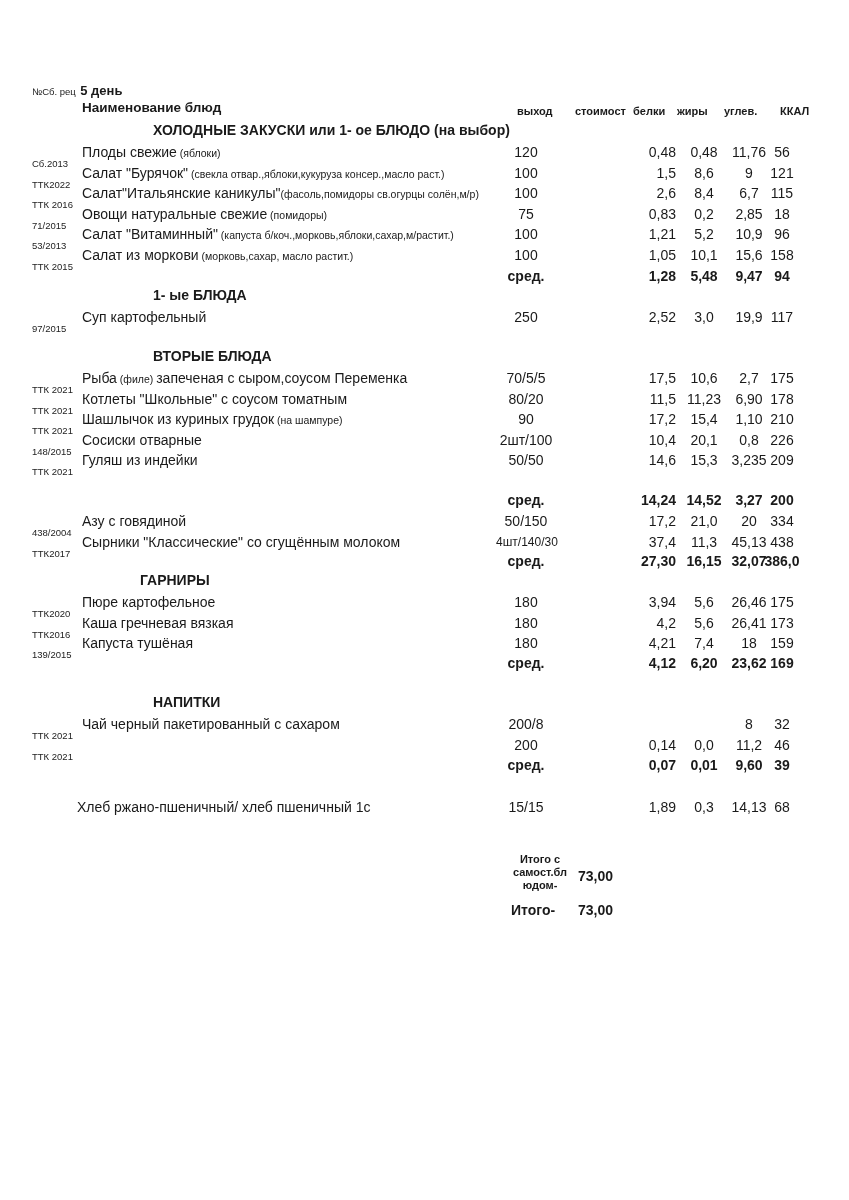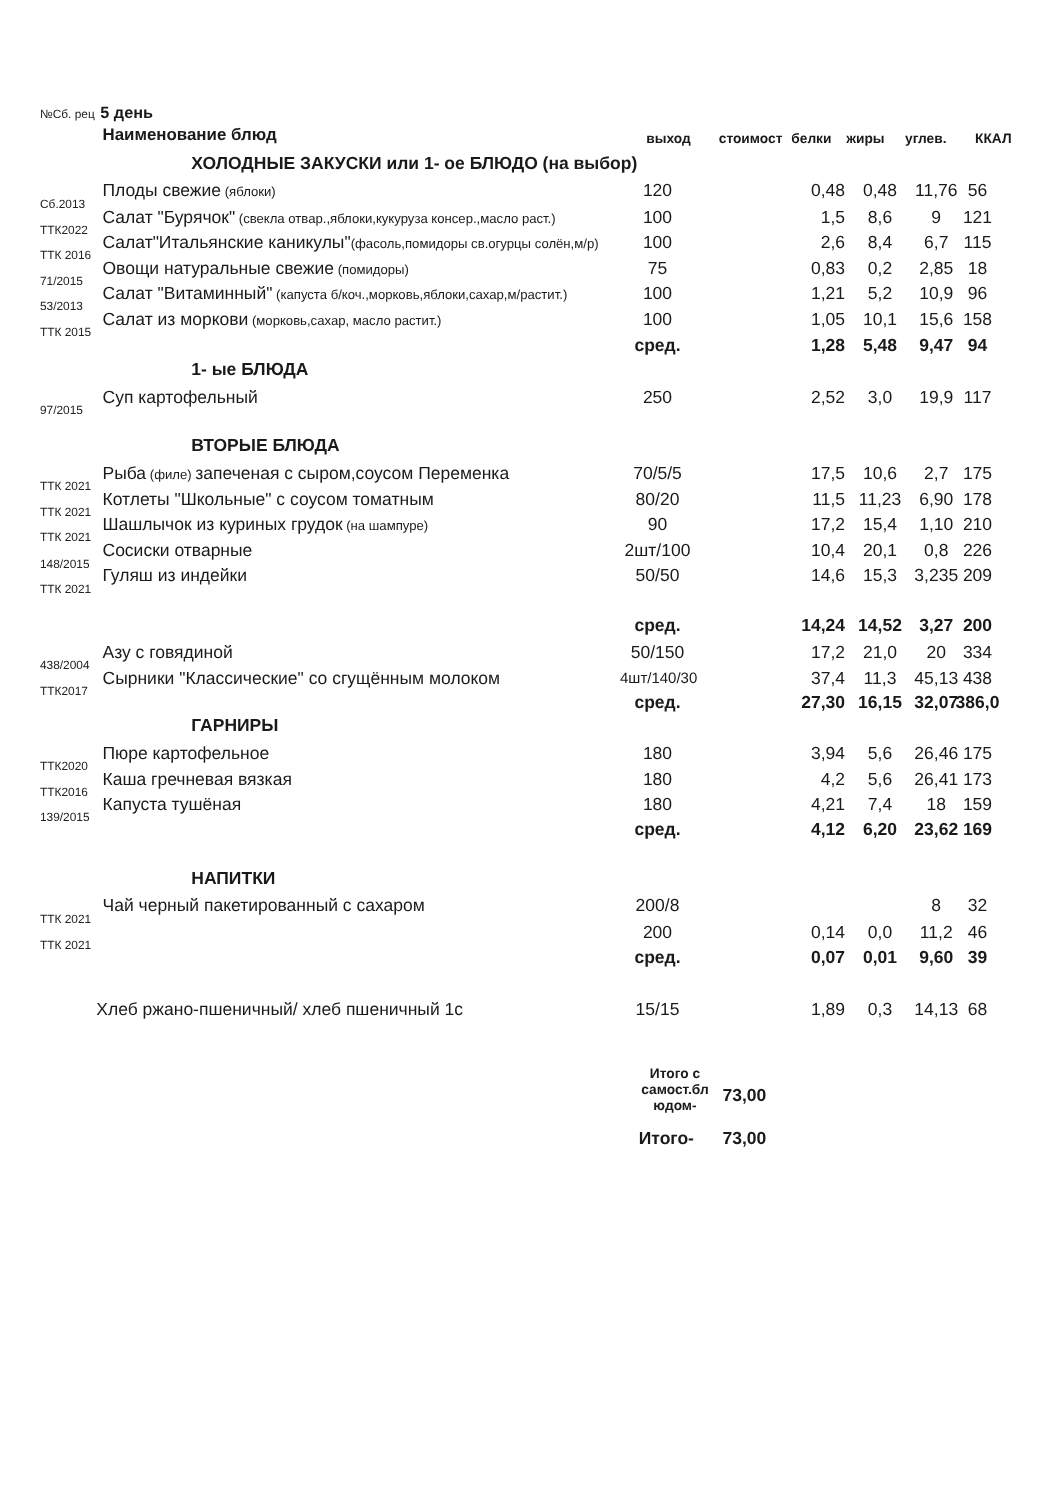--- a/index.html
+++ b/index.html
@@ -189,21 +189,21 @@
     </div>
     <div class="row" style="top: 551px;">
       <span class="cell c-out b">сред.</span>
       <span class="cell c-p b">27,30</span>
       <span class="cell c-f b">16,15</span>
       <span class="cell c-c b">32,07</span>
       <span class="cell c-k b">386,0</span>
     </div>
   </div>
 
-<div class="abs sect" style="left:153px;top:572px;">ГАРНИРЫ</div>
+<div class="abs sect" style="left:140px;top:572px;">ГАРНИРЫ</div>
 <div id="garnish-rows">
     <div class="row" style="top: 592px;">
       <span class="cell c-code code">ТТК2020</span>
       <span class="cell c-name"><span class="name">Пюре картофельное</span></span>
       <span class="cell c-out">180</span>
       <span class="cell c-p">3,94</span>
       <span class="cell c-f">5,6</span>
       <span class="cell c-c">26,46</span>
       <span class="cell c-k">175</span>
     </div>

